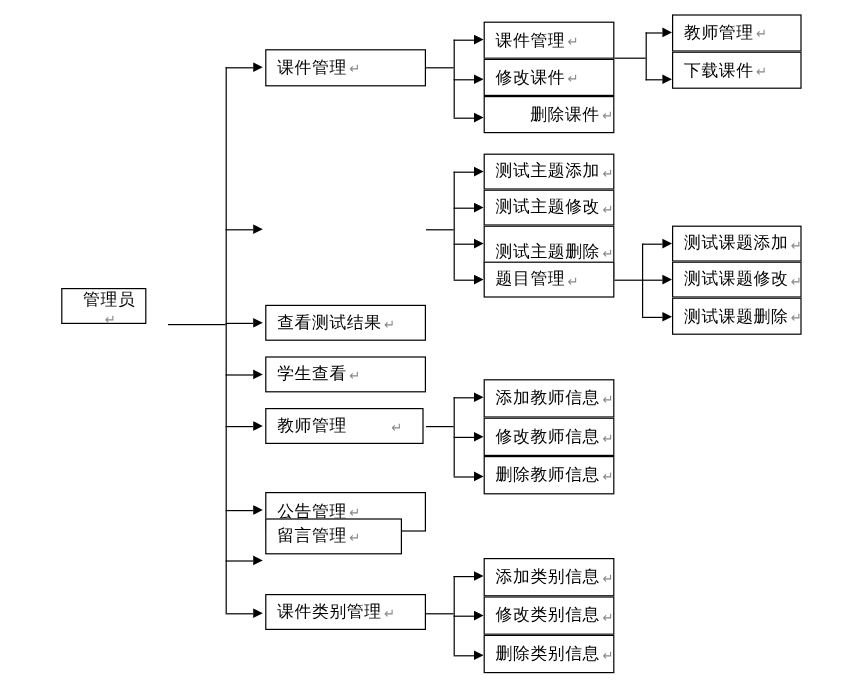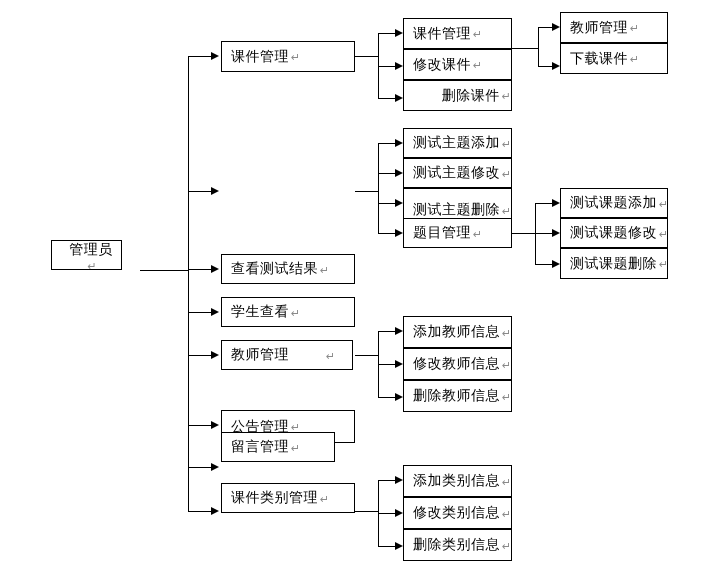--- a/index.html
+++ b/index.html
@@ -107,21 +107,21 @@
   <div class="node" style="left:221px;top:410px;width:134px;height:33px;">
     <span class="label">公告管理</span>
       <span class="pilcrow">↵</span>
   </div>
 
   <div class="node" style="left:221px;top:432px;width:114px;height:30px;">
     <span class="label">留言管理</span>
       <span class="pilcrow">↵</span>
   </div>
 
-  <div class="node" style="left:221px;top:483px;width:134px;height:30px;">
+  <div class="node" style="left:221px;top:495px;width:134px;height:30px;">
     <span class="label">课件类别管理</span>
       <span class="pilcrow">↵</span>
   </div>
 
   <div class="hline" style="left:355px;top:56px;width:23px;"></div>
   <div class="vline" style="left:378px;top:33px;height:65px;"></div>
 
   <div class="hline" style="left:378px;top:33px;width:17px;"></div>
   <div class="arrow" style="left:395px;top:28.5px;"></div>
   <div class="hline" style="left:378px;top:66px;width:17px;"></div>

